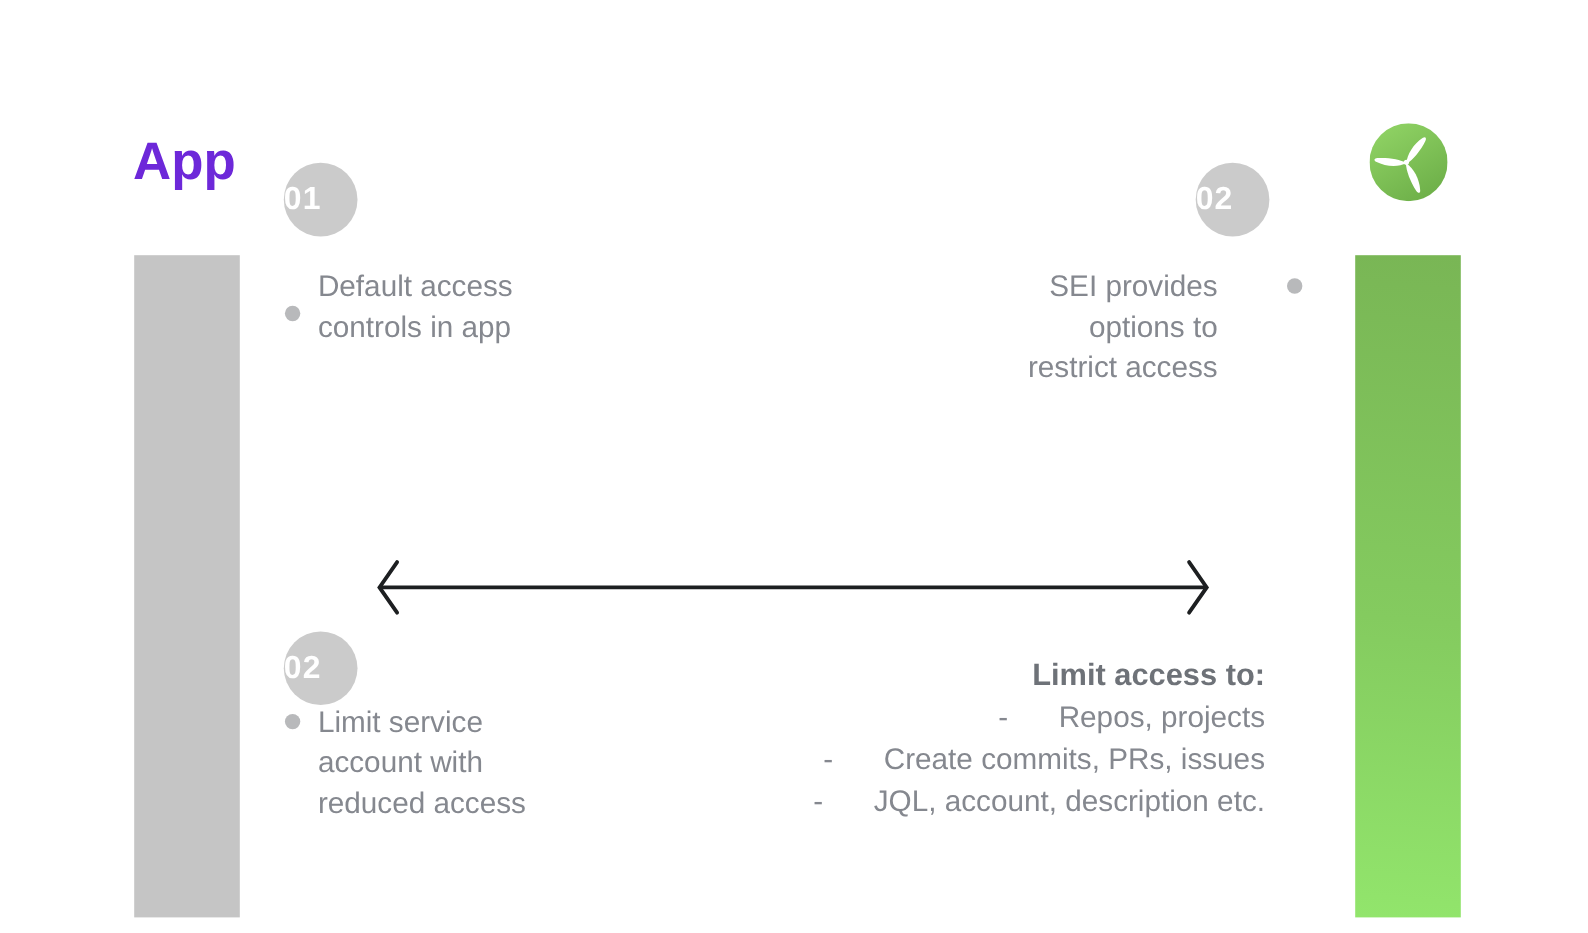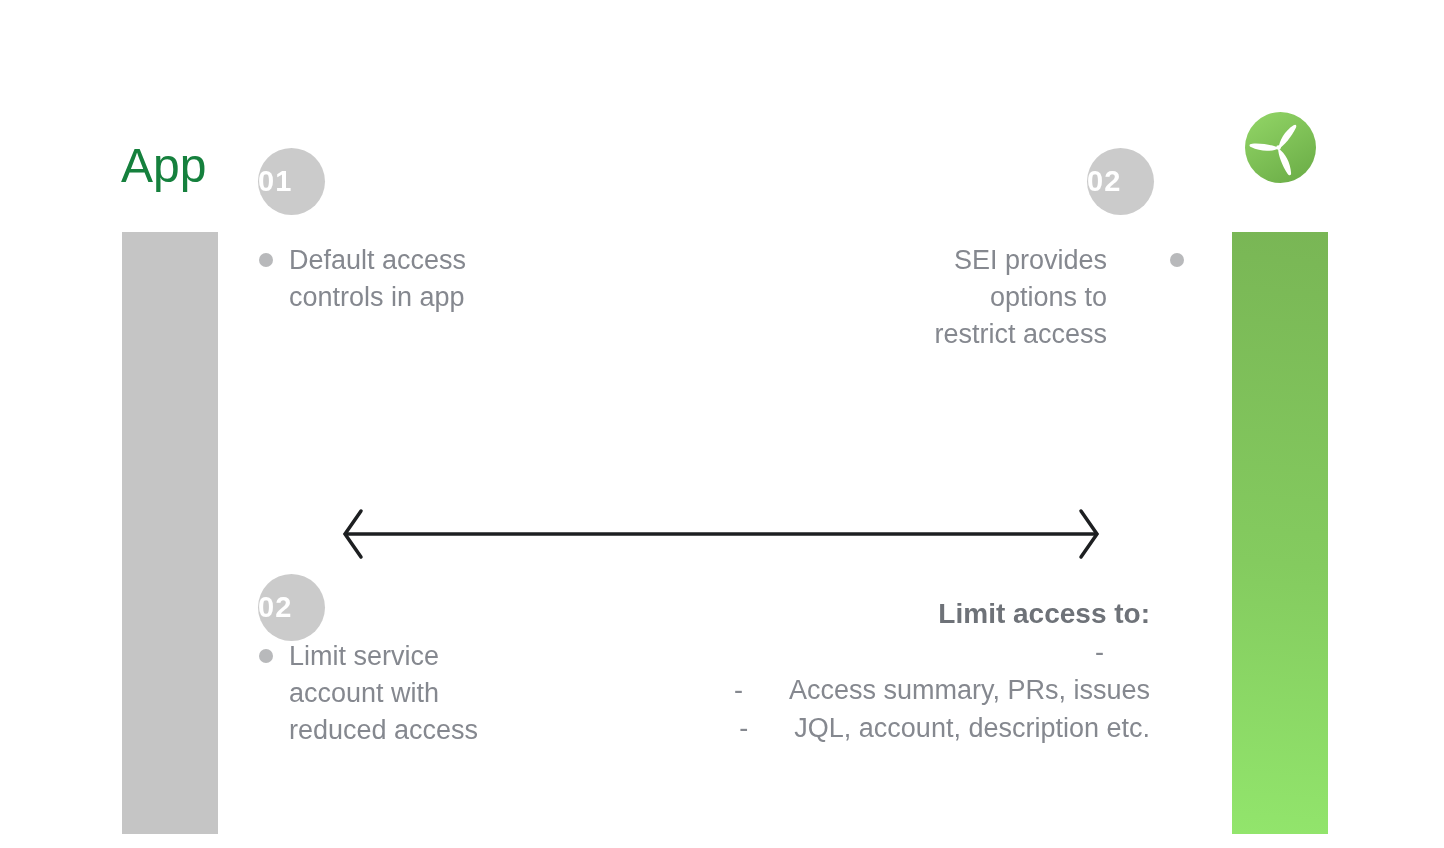--- a/index.html
+++ b/index.html
@@ -5,22 +5,22 @@
   html,body{margin:0;padding:0;}
   body{
     width:1444px;height:848px;background:#ffffff;
     font-family:"Liberation Sans",sans-serif;
     position:relative;overflow:hidden;
     -webkit-font-smoothing:antialiased;
   }
   .canvas{position:absolute;inset:0;}
 
   .page-title{
-    position:absolute;left:121px;top:140px;
-    font-size:48px;line-height:52px;color:#15803d;font-weight:400;
+    position:absolute;left:121px;top:122px;
+    font-size:48px;line-height:52px;color:#6d28d9;font-weight:700;
   }
 
   .bar{position:absolute;top:232px;width:96px;height:602px;}
   .bar-app{left:122px;background:#c5c5c5;}
   .bar-sei{left:1232px;background:linear-gradient(185deg,#79b655 0%,#84cb5f 55%,#92e56c 100%);}
 
   .logo{position:absolute;left:1245px;top:112px;width:71px;height:71px;}
 
   .badge{
     position:absolute;width:67px;height:67px;border-radius:50%;
@@ -36,21 +36,21 @@
     font-size:27px;line-height:37px;color:#85888f;
   }
   .note .dot{
     width:14px;height:14px;border-radius:50%;background:#b8b9bb;
     margin-top:11px;flex:none;
   }
   .note-left{left:259px;}
   .note-left .dot{margin-right:16px;}
   .note-right{right:260px;text-align:right;}
   .note-right .dot{margin-left:19px;}
-  .note-01{top:242px;}
+  .note-01{top:242px;align-items:center;}
   .note-02{top:638px;}
   .note-03{top:242px;gap:44px;}
 
   .arrow{position:absolute;left:331px;top:502px;}
 
   .limit{
     position:absolute;right:294px;top:595px;text-align:right;
     font-size:27px;line-height:38px;color:#85888f;
   }
   .limit-heading{font-weight:700;font-size:28px;color:#6e7278;}
@@ -132,24 +132,25 @@
       <line x1="14" y1="32" x2="766" y2="32" stroke="#1d1f21" stroke-width="3.5"></line>
       <polyline points="30,9 14,32 30,55" stroke="#1d1f21" stroke-width="3.5" fill="none" stroke-linecap="round"></polyline>
       <polyline points="750,9 766,32 750,55" stroke="#1d1f21" stroke-width="3.5" fill="none" stroke-linecap="round"></polyline>
     </svg>
   </div>
 
   <div class="limit">
     <div class="limit-heading">Limit access to:</div>
     <div class="limit-row">
       <span class="dash">-</span>
+      <span>Repos, projects</span>
     </div>
     <div class="limit-row">
       <span class="dash">-</span>
-      <span>Access summary, PRs, issues</span>
+      <span>Create commits, PRs, issues</span>
     </div>
     <div class="limit-row">
       <span class="dash">-</span>
       <span>JQL, account, description etc.</span>
     </div>
   </div>
 
 </div>
 
 </body></html>

